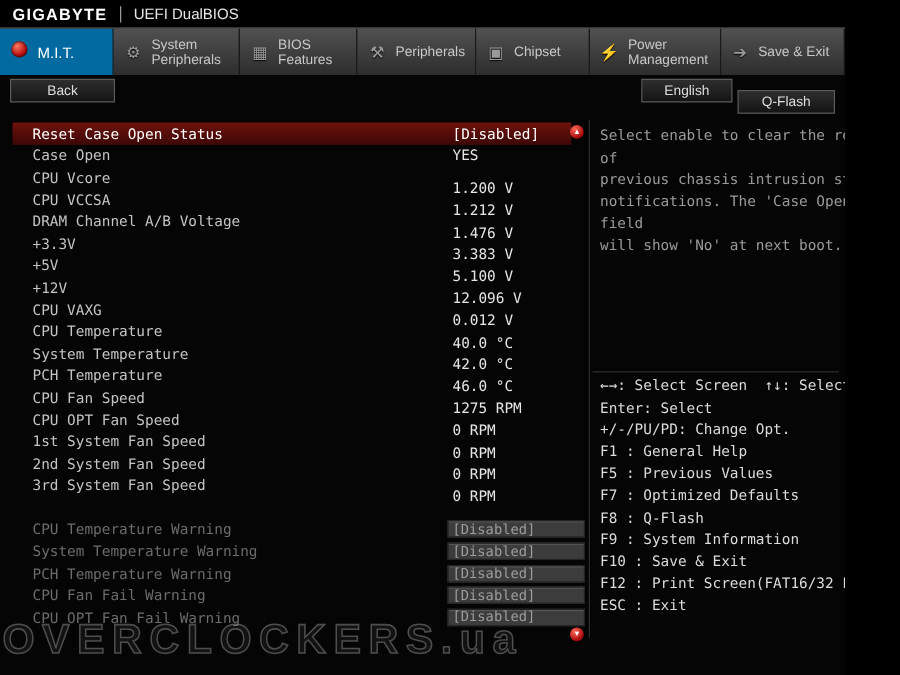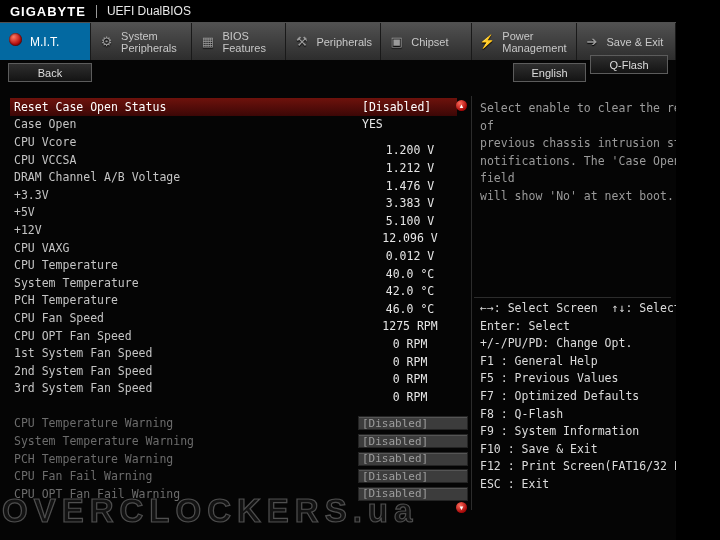--- a/index.html
+++ b/index.html
@@ -33,29 +33,29 @@
   .mit-sphere{display:inline-block;width:13px;height:13px;border-radius:50%;
               background:radial-gradient(circle at 35% 30%, #ff7a62, #b60e0e 60%, #4d0404);
               box-shadow:inset 0 0 2px #000;}
 
   
   .btn{position:absolute;height:19px;background:linear-gradient(#2e2e2e,#141414);
        border:1px solid #5c5c5c;color:#ddd;font-size:11px;display:flex;align-items:center;
        justify-content:center;box-sizing:border-box;cursor:pointer;}
   .btn-back{left:8px;top:63px;width:84px;}
   .btn-english{right:90px;top:63px;width:73px;}
-  .btn-qflash{right:8px;top:55px;width:78px;}
+  .btn-qflash{right:8px;top:72px;width:78px;}
 
   
   .list{position:absolute;top:98px;left:10px;width:447px;}
   .row{position:relative;height:17.6px;display:flex;align-items:center;
        font-family:"DejaVu Sans Mono",monospace;font-size:11.5px;color:#c4c4c4;}
-  .row .label{padding-left:4px;white-space:pre;}
+  .row .label{padding-left:16px;white-space:pre;}
   .row .value{position:absolute;left:352px;width:96px;color:#e6e6e6;white-space:pre;}
-  .row .value.num{text-align:center;margin-top:17px;}
+  .row .value.num{text-align:left;margin-top:17px;}
   .row.highlight{background:linear-gradient(#6e120c,#3c0706);color:#fff;}
   .row.highlight .value{color:#fff;}
   .row.warning{color:#6c6c6c;}
   .row.warning .value-box{position:absolute;left:348px;width:110px;height:14px;
        background:#3c3c3c;border:1px solid #242424;box-shadow:inset 0 1px 0 #555;
        color:#9d9d9d;font-size:11px;display:flex;align-items:center;padding-left:3px;
        box-sizing:border-box;}
   .spacer{height:17.6px;}
 
   

